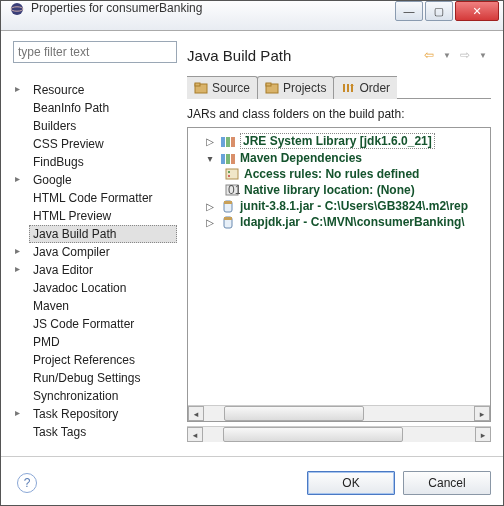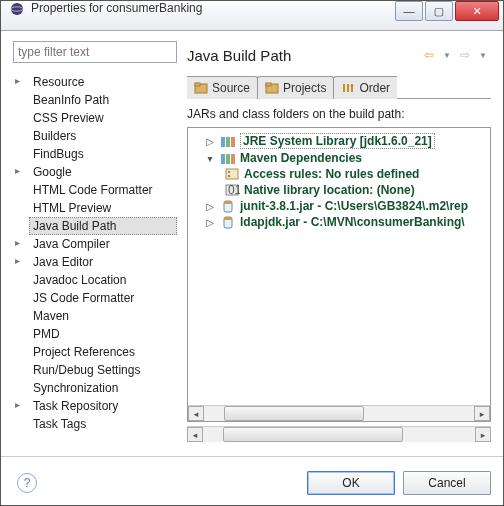--- a/index.html
+++ b/index.html
@@ -7,21 +7,21 @@
 .window { width: 504px; height: 506px; background: #fff; border: 1px solid #555; display: flex; flex-direction: column; box-shadow: 0 3px 8px rgba(0,0,0,0.3); }
 .titlebar { height: 30px; background: linear-gradient(#fdfdfe,#e8ecf2); display: flex; align-items: flex-start; padding: 0 0 0 8px; border-bottom: 1px solid #aaa; }
 .titlebar .eclipse-icon { width: 16px; height: 16px; margin-right: 6px; }
 .titlebar .title { flex: 1; color: #333; }
 .winbtns { display: flex; height: 20px; margin-right: 4px; gap: 2px;}
 .winbtn { width: 28px; height: 20px; border: 1px solid #8a9bb0; background: linear-gradient(#f7f9fc,#dbe3ed); border-radius: 2px; display: flex; align-items: center; justify-content: center; color: #333; font-size: 11px; }
 .winbtn.close { background: linear-gradient(#f08080,#d43a3a); color: #fff; border-color: #a02020; width: 44px;}
 .body { flex: 1; display: flex; padding: 10px 12px 6px 12px; gap: 10px; overflow: hidden; }
 .leftcol { width: 164px; display: flex; flex-direction: column; }
 .filter { height: 22px; border: 1px solid #9aa7b5; background: #fff; padding: 2px 4px; color: #777; }
-.navtree { flex: 1; overflow-y: auto; margin-top: 10px; padding-left: 16px; }
+.navtree { flex: 1; overflow-y: auto; margin-top: 18px; padding-left: 16px; }
 .navtree .item { padding: 2px 4px 2px 4px; color: #222; white-space: nowrap; cursor: default; position: relative;}
 .navtree .item.sel { background: #e1e1e1; border: 1px dotted #888; padding: 1px 3px; }
 .navtree .item.exp::before { content:"▸"; position:absolute; left:-14px; color:#777; font-size:10px; top:2px;}
 .rightcol { flex: 1; display: flex; flex-direction: column; overflow: hidden; }
 .headerrow { display: flex; align-items: center; height: 28px; }
 .headerrow h1 { font-size: 15px; font-weight: normal; flex: 1; color: #222; }
 .navarrows { display: flex; gap: 2px; align-items: center; }
 .navarrow { width: 16px; height: 16px; display:flex; align-items:center; justify-content:center; font-size:12px;}
 .tabs { display: flex; border-bottom: 1px solid #999; margin-top: 6px; height: 24px; }
 .tab { display: flex; align-items: center; gap: 4px; padding: 2px 7px; border: 1px solid #999; border-bottom: none; margin-right: -1px; background: #e8e8e8; border-radius: 3px 3px 0 0; position: relative; top: 1px; color:#333; white-space:nowrap;}
@@ -67,32 +67,32 @@
       <div class="winbtn close">✕</div>
     </div>
   </div>
 
   <div class="body">
     <div class="leftcol">
       <input class="filter" placeholder="type filter text" style="">
       <div class="navtree" id="navtree">
           <div class="item exp">Resource</div>
           <div class="item">BeanInfo Path</div>
+          <div class="item">Builders</div>
           <div class="item">CSS Preview</div>
-          <div class="item">Builders</div>
           <div class="item">FindBugs</div>
           <div class="item exp">Google</div>
           <div class="item">HTML Code Formatter</div>
           <div class="item">HTML Preview</div>
           <div class="item sel">Java Build Path</div>
           <div class="item exp">Java Compiler</div>
           <div class="item exp">Java Editor</div>
           <div class="item">Javadoc Location</div>
+          <div class="item">Maven</div>
           <div class="item">JS Code Formatter</div>
-          <div class="item">Maven</div>
           <div class="item">PMD</div>
           <div class="item">Project References</div>
           <div class="item">Run/Debug Settings</div>
           <div class="item">Synchronization</div>
           <div class="item exp">Task Repository</div>
           <div class="item">Task Tags</div>
         </div>
     </div>
 
     <div class="rightcol">

